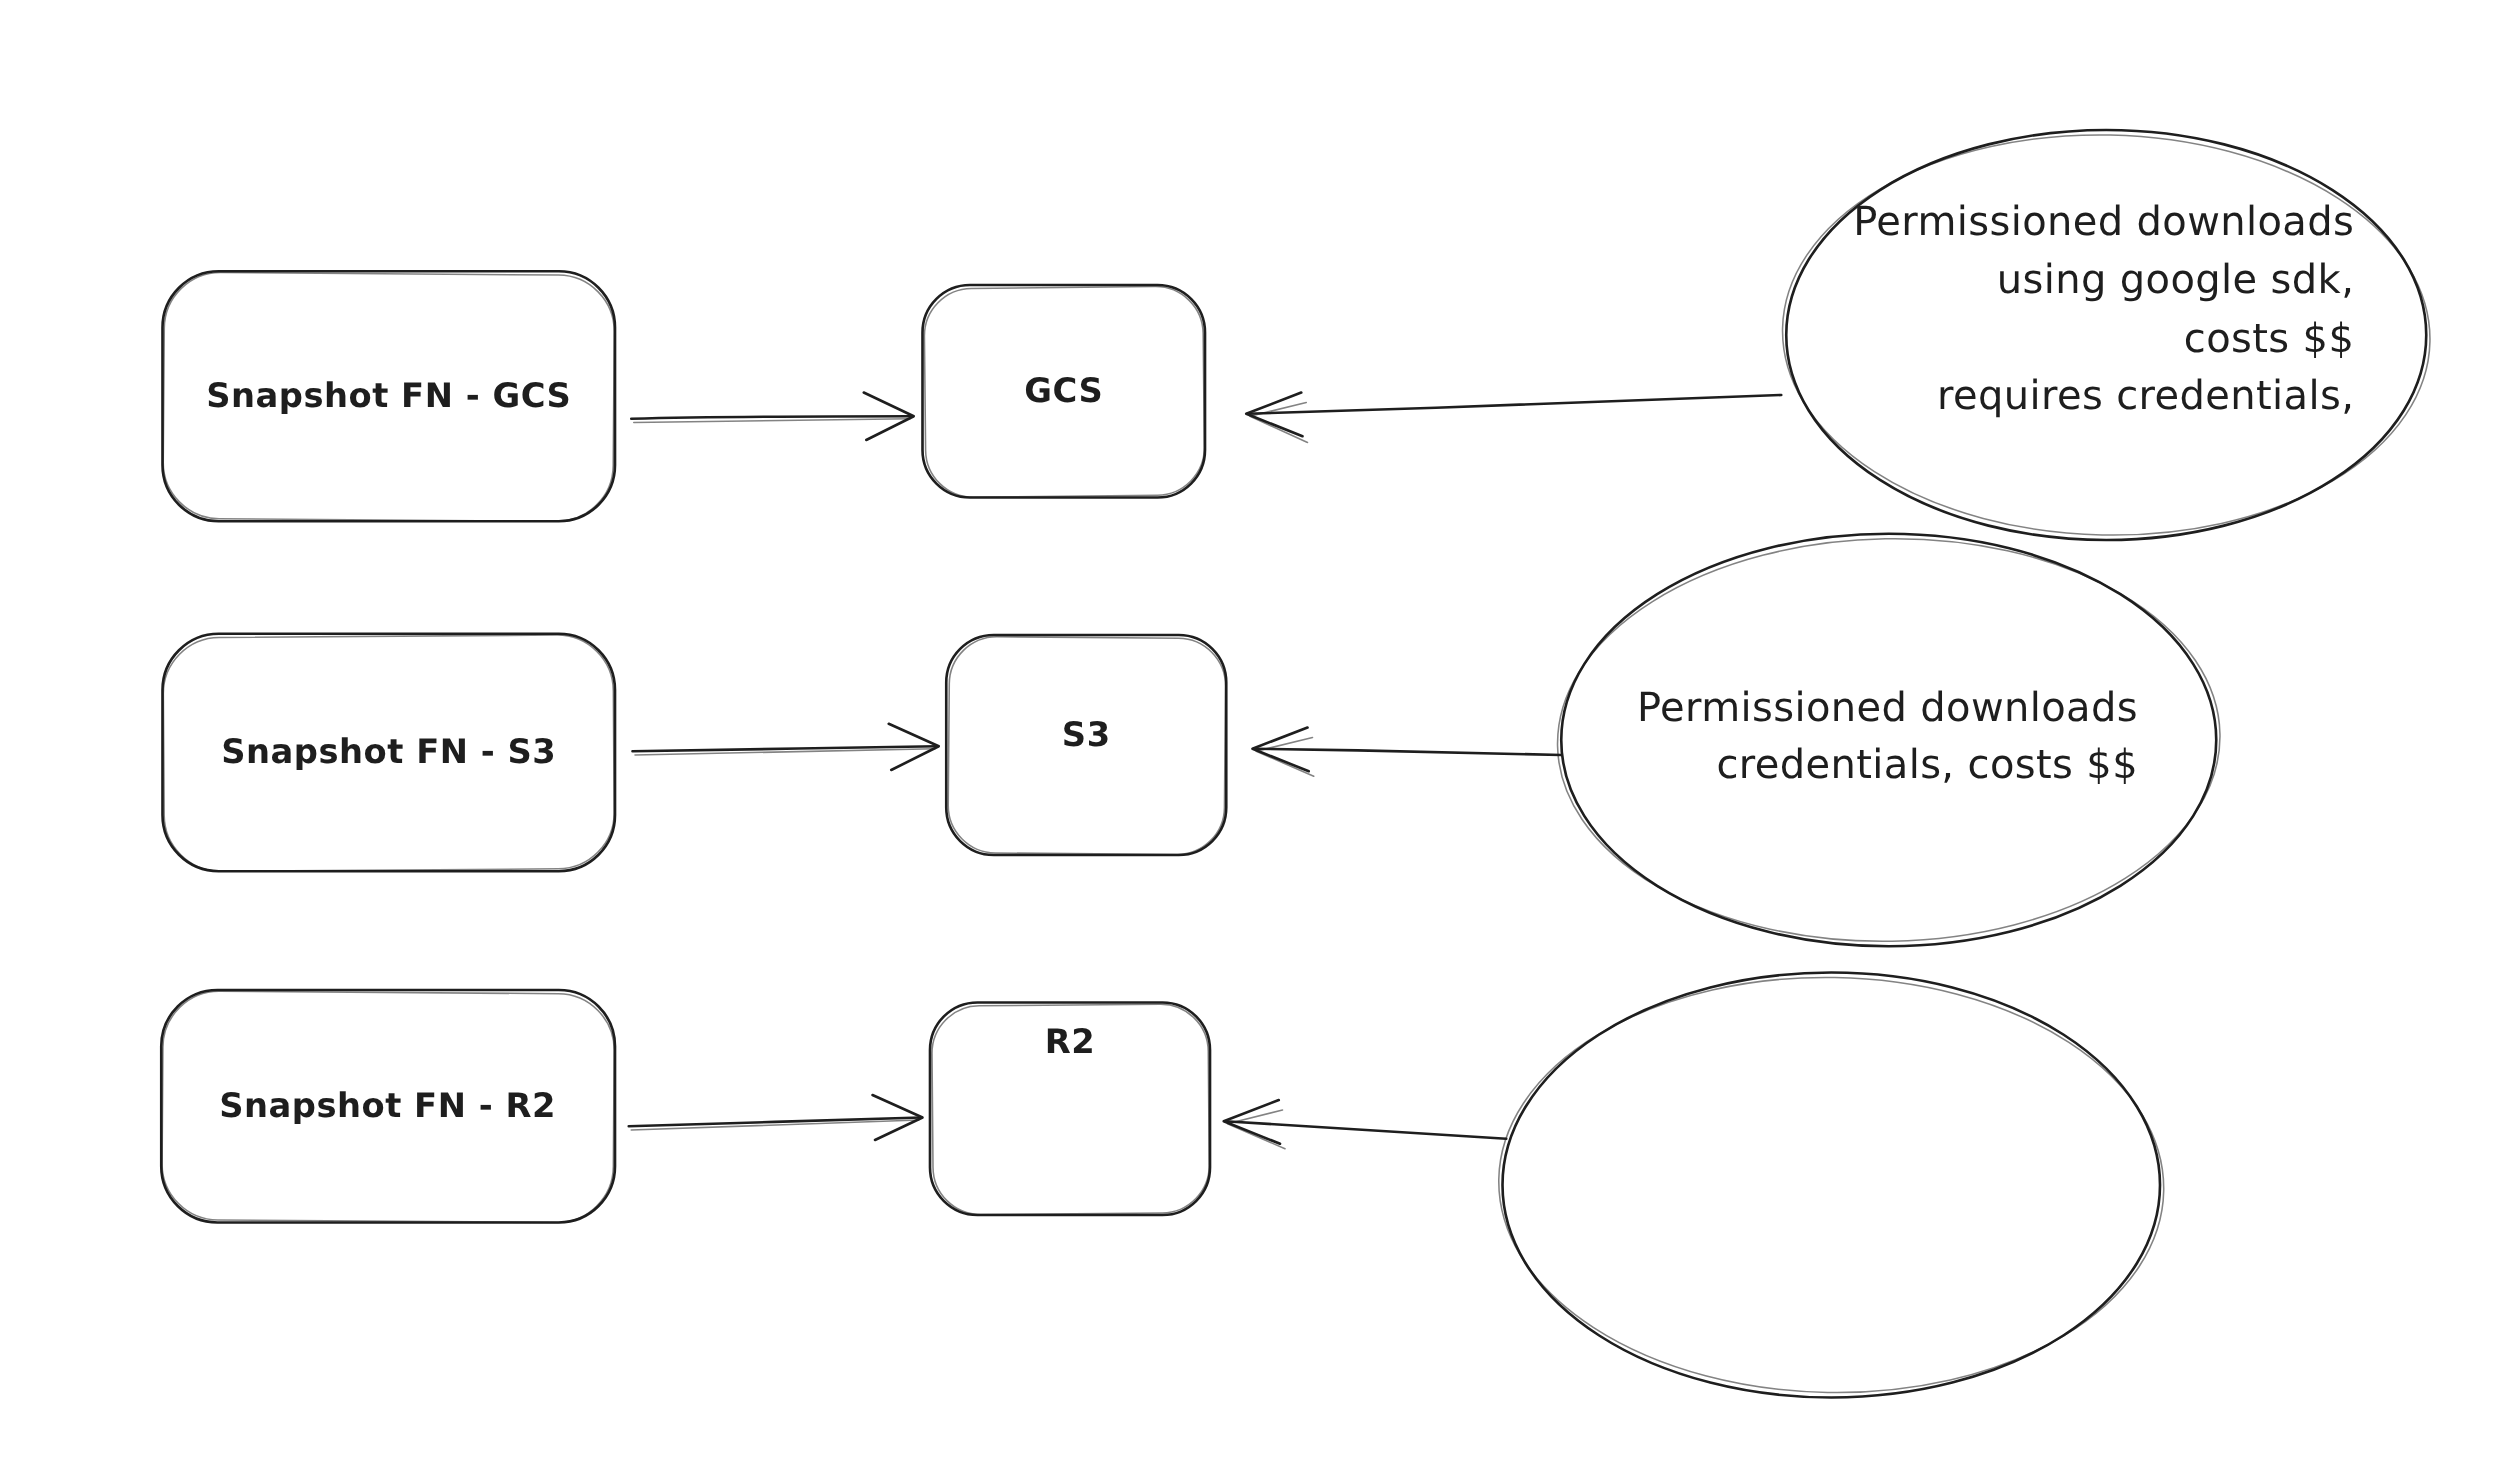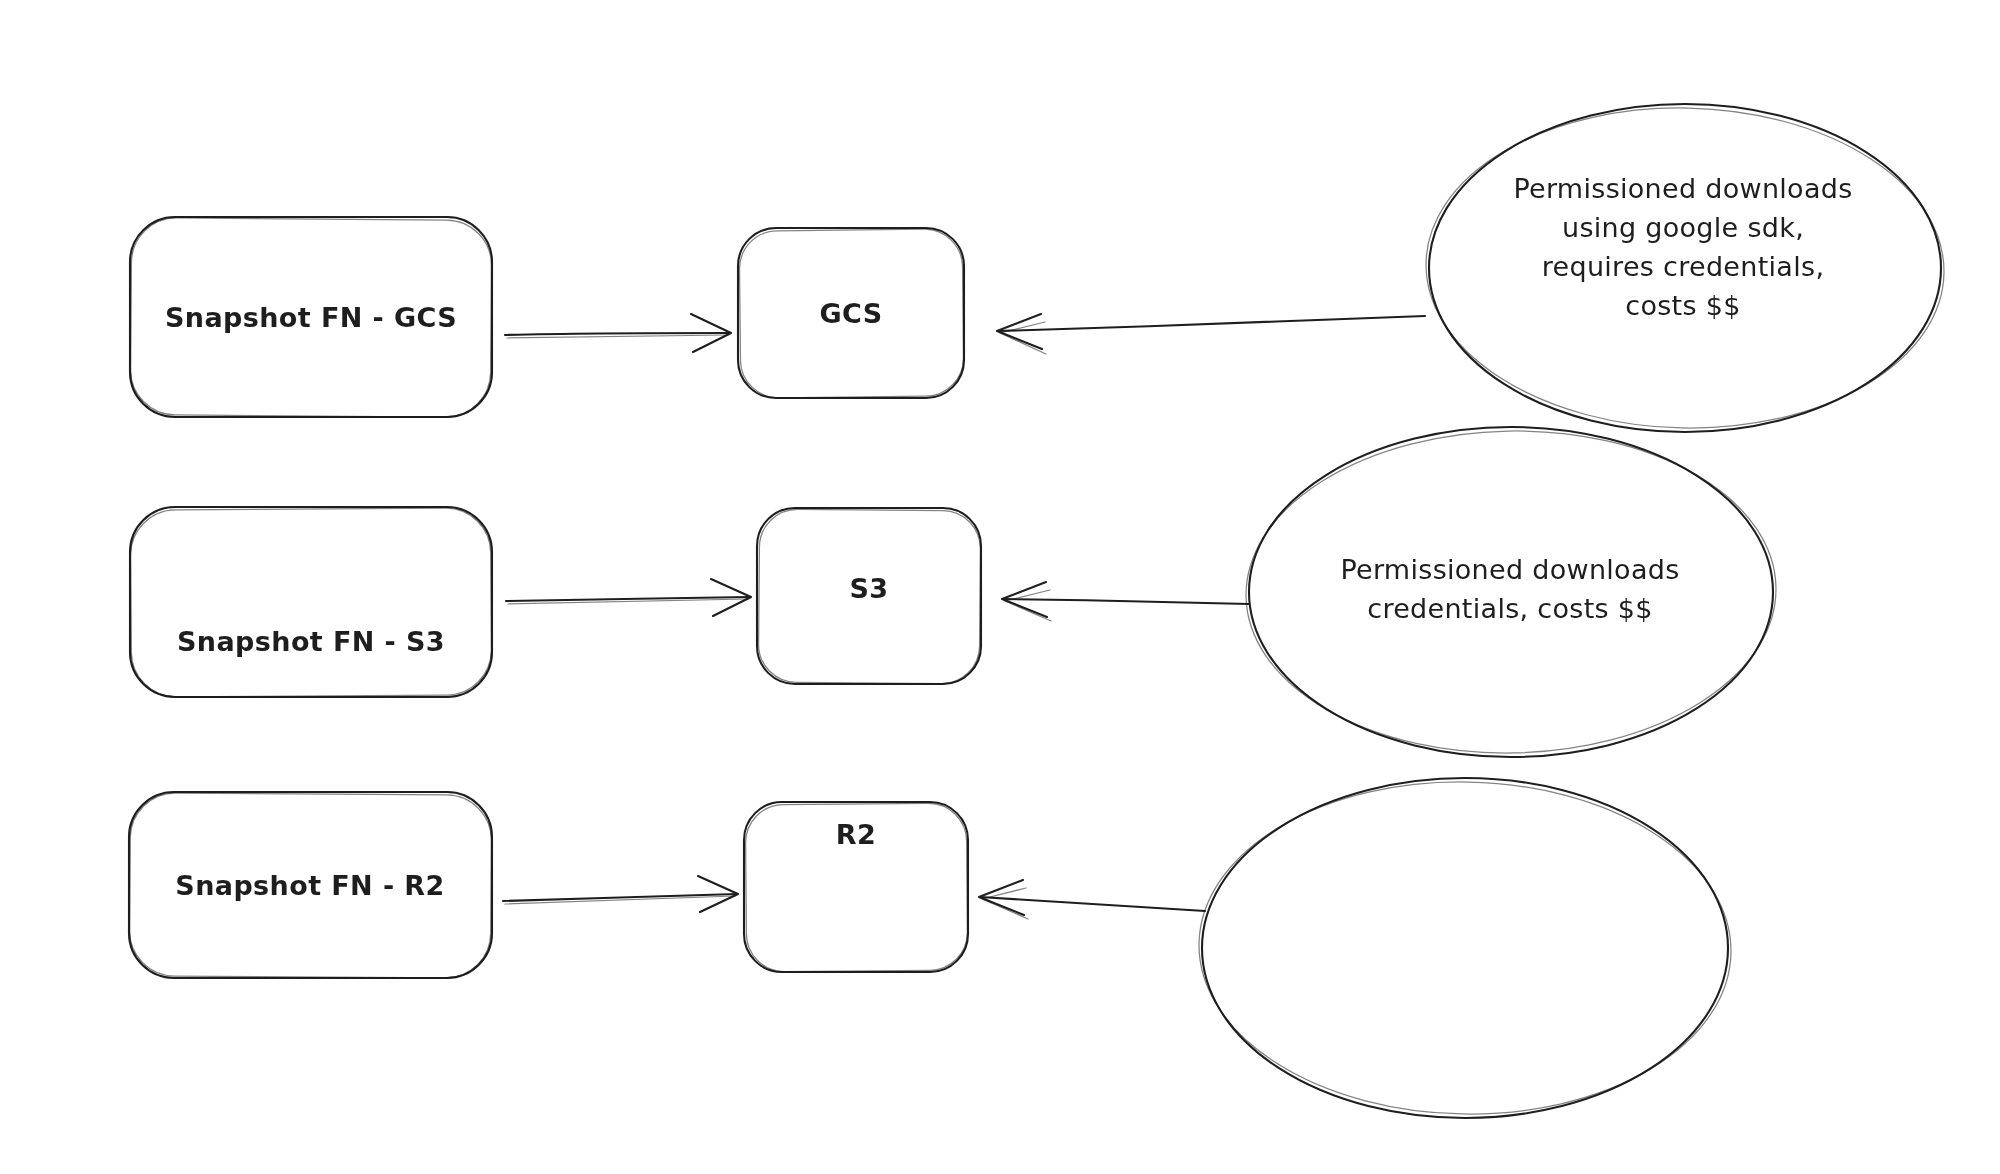--- a/index.html
+++ b/index.html
@@ -37,24 +37,24 @@
     transform: translate(-50%, -50%);
     font-size: 27px;
     letter-spacing: 0.4px;
     white-space: nowrap;
     color: var(--ink, #1e1e1e);
     font-weight: bold;
   }
   .note {
     position: absolute;
     transform: translate(-50%, -50%);
-    font-size: 27px;
+    font-size: 32px;
     letter-spacing: 0.3px;
     line-height: 1.45;
-    text-align: center;
+    text-align: right;
     white-space: nowrap;
     color: var(--ink, #1e1e1e);
   }
 </style>
 </head>
 <body>
 
 <div class="canvas">
 
   <svg width="2000" height="1174" viewBox="0 0 2000 1174">
@@ -139,25 +139,25 @@
       <ellipse class="s1" cx="1465" cy="948" rx="263" ry="170"></ellipse>
       <ellipse class="s2" cx="1465" cy="948" rx="266" ry="166" transform="rotate(1 1465 948)"></ellipse>
     </g>
   </svg>
 
   <div class="label" style="left:311px; top:317px;">Snapshot FN - GCS</div>
   <div class="label" style="left:851px; top:313px;">GCS</div>
   <div class="note" style="left:1683px; top:247px;">
     <div>Permissioned downloads</div>
     <div>using google sdk,</div>
+    <div>costs $$</div>
     <div>requires credentials,</div>
-    <div>costs $$</div>
   </div>
 
-  <div class="label" style="left:311px; top:602px;margin-top:39px;">Snapshot FN - S3</div>
+  <div class="label" style="left:311px; top:602px;">Snapshot FN - S3</div>
   <div class="label" style="left:869px; top:588px;">S3</div>
   <div class="note" style="left:1510px; top:589px;">
     <div>Permissioned downloads</div>
     <div>credentials, costs $$</div>
   </div>
 
   <div class="label" style="left:310px; top:885px;">Snapshot FN - R2</div>
   <div class="label" style="left:856px; top:834px;">R2</div>
 
 </div>

